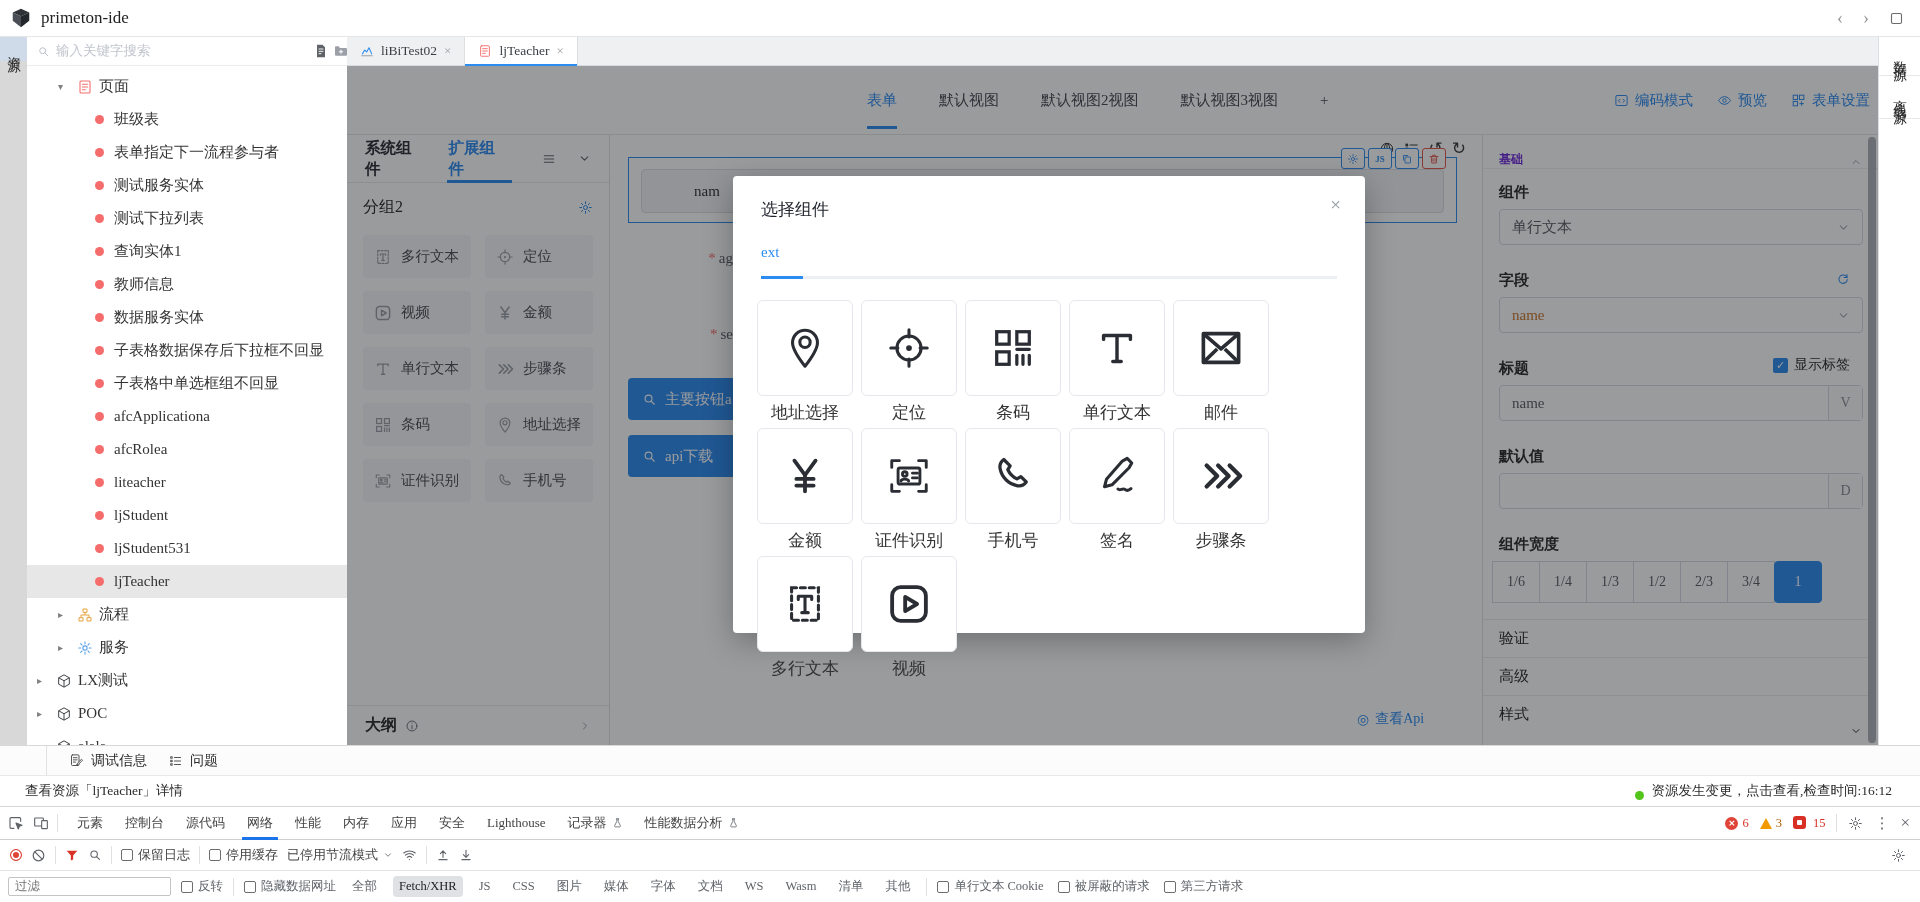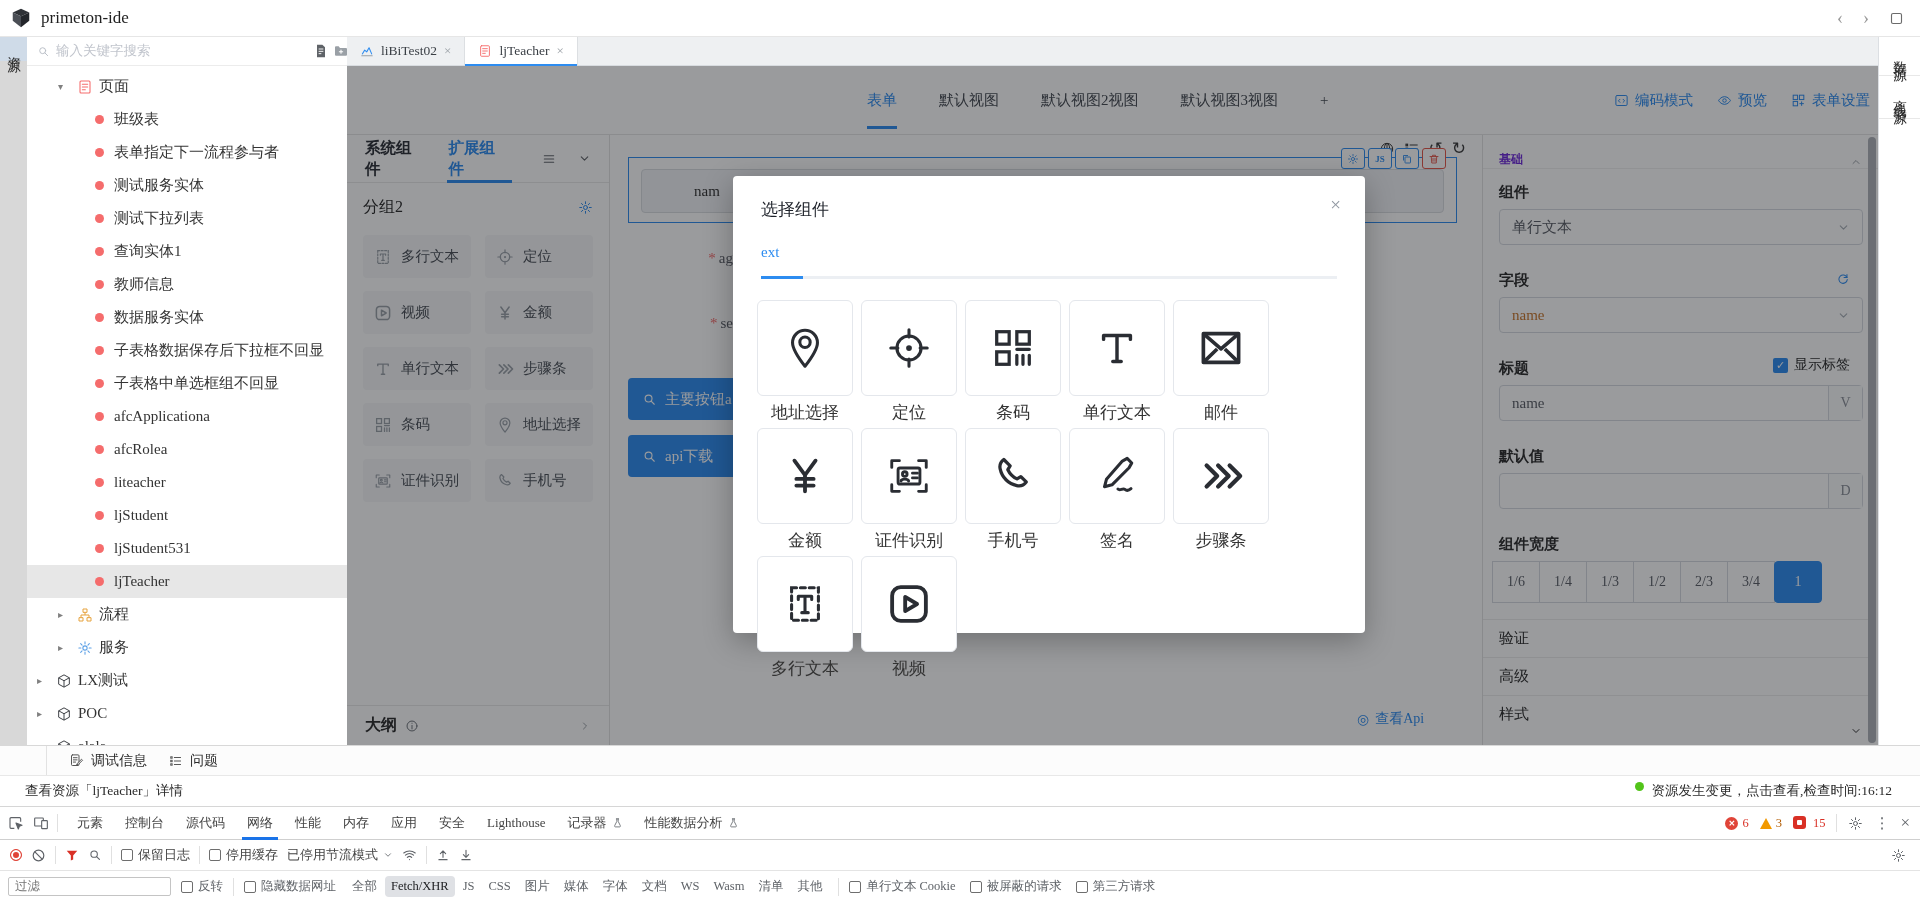--- a/index.html
+++ b/index.html
@@ -135,21 +135,21 @@
           justify-content:center;color:#2a2d33;background:#fff}
   .m-cap{margin-top:5px;font-size:17px;color:#333;white-space:nowrap}
 
   
   .barA{position:absolute;left:0;top:745px;width:1920px;height:31px;background:#fcfcfc;border-top:1px solid #d8d8d8;
         border-bottom:1px solid #e8e8e8;display:flex;align-items:center}
   .barA .stub{width:47px;height:100%;border-right:1px solid #e2e2e2;flex:none}
   .dbg-tab{display:flex;align-items:center;gap:7px;font-size:14px;color:#2b2b2b;margin-left:22px}
   .barB{position:absolute;left:0;top:776px;width:1920px;height:31px;background:#fff;border-bottom:1px solid #d6d6d6;
         display:flex;align-items:center;padding:0 28px 0 25px;font-size:13.5px;color:#2b2b2b}
-  .barB .right{margin-left:auto;display:flex;align-items:flex-start;gap:8px}
+  .barB .right{margin-left:auto;display:flex;align-items:flex-end;gap:8px}
   .gdot{width:9px;height:9px;border-radius:50%;background:#52c41a}
   .barC{position:absolute;left:0;top:807px;width:1920px;height:33px;background:#fff;border-bottom:1px solid #cfcfcf;
         display:flex;align-items:center;font-size:13px;color:#434343;padding-left:8px}
   .dt-tabs{display:flex;height:33px}
   .dt-tab{padding:0 11px;height:33px;display:flex;align-items:center;gap:5px;position:relative;white-space:nowrap}
   .dt-tab.on::after{content:'';position:absolute;left:6px;right:6px;bottom:0;height:3px;background:#1a73e8}
   .flaskic{color:#5f6368}
   .barC .right{margin-left:auto;display:flex;align-items:center;gap:11px;padding-right:10px}
   .errdot{width:13px;height:13px;border-radius:50%;background:#e04438;color:#fff;font-size:8px;line-height:13px;
           text-align:center;font-weight:700}
@@ -162,21 +162,21 @@
   .rec{width:12px;height:12px;border-radius:50%;background:#e04438;box-shadow:inset 0 0 0 2px #fff;border:1px solid #e04438}
   .dt-check{display:flex;align-items:center;gap:5px;white-space:nowrap}
   .cb{width:12px;height:12px;border:1.2px solid #6e6e6e;border-radius:2px;background:#fff;flex:none}
   .dd{display:flex;align-items:center;gap:5px;white-space:nowrap}
   .barD .right{margin-left:auto;color:#5f6368}
   .barE{position:absolute;left:0;top:871px;width:1920px;height:31px;background:#fff;display:flex;align-items:center;
         gap:10px;padding:0 8px;font-size:12.5px;color:#5f6368}
   .barE input{width:163px;height:19px;border:1px solid #c4c4c4;border-radius:2px;font-size:12.5px;padding:0 6px;
               outline:none;font-family:inherit;color:#333}
   .barE input::placeholder{color:#757575}
-  .chips{display:flex;align-items:center;gap:2px}
+  .chips{display:flex;align-items:center;gap:10px}
   .chip{padding:3px 6px;border-radius:4px;white-space:nowrap}
   .chip.on{background:#dfe1e5;color:#202124}
   .dt-checks{display:flex;align-items:center;gap:14px}
 </style>
 </head>
 <body>
 
 <svg style="position:absolute;width:0;height:0;overflow:hidden" aria-hidden="true">
   <defs>
     <symbol id="i-pin" viewBox="0 0 24 24">
@@ -788,21 +788,21 @@
               <use href="#i-trash"></use>
             </svg>
           </span>
       </div>
       <div class="cv-field">
         <div class="cv-input">nam</div>
       </div>
       <div class="cv-req" style="top:115px">
         <span class="star">*</span><span>ag</span>
       </div>
-      <div class="cv-req" style="top:180px">
+      <div class="cv-req" style="top:191px">
         <span class="star">*</span><span>se</span>
       </div>
       <div class="cv-btn" style="top:243px;width:152px">
         <svg class="ic" width="15" height="15" style="color:#fff">
             <use href="#i-mag"></use>
           </svg>
         <span>主要按钮a</span>
       </div>
       <div class="cv-btn" style="top:300px;width:134px">
         <svg class="ic" width="15" height="15" style="color:#fff">

